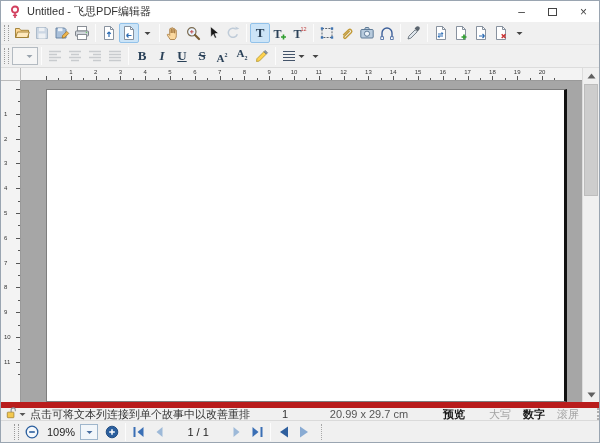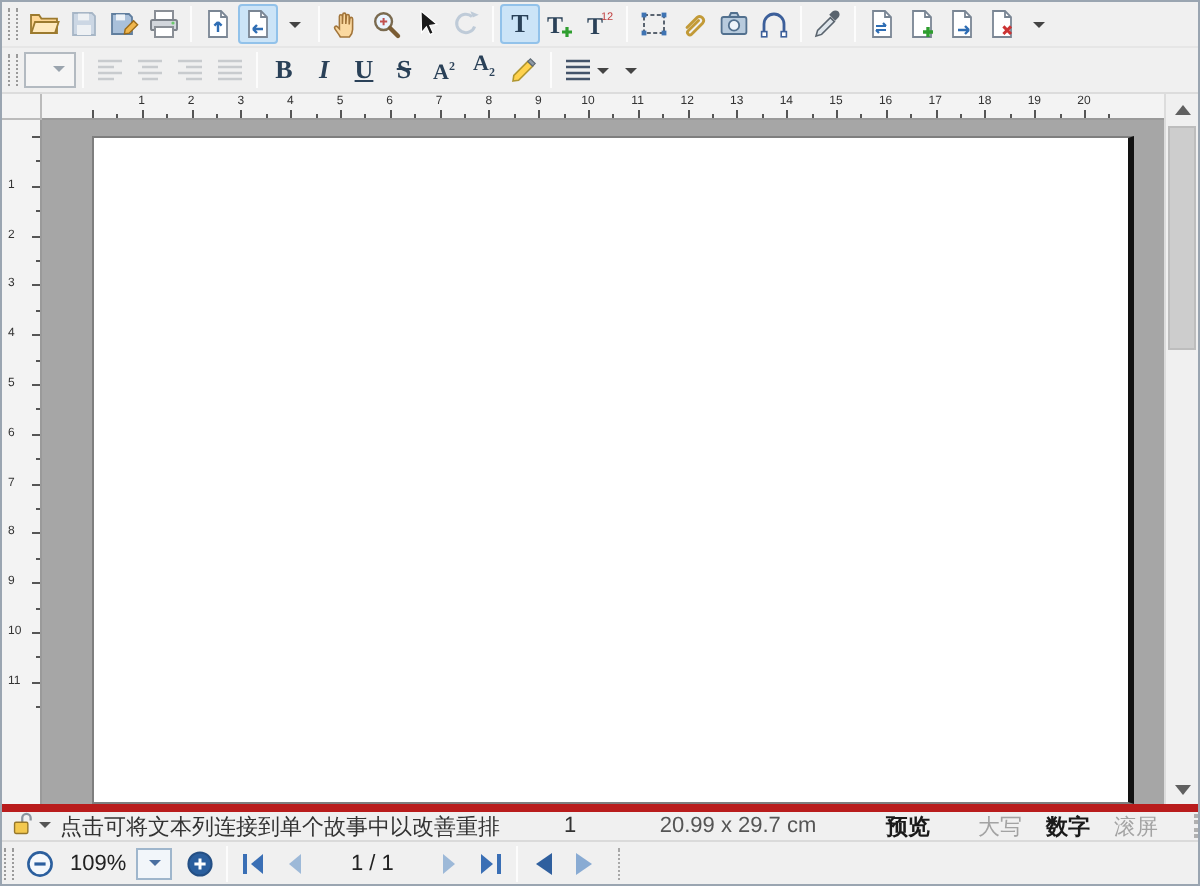--- a/index.html
+++ b/index.html
@@ -46,44 +46,59 @@
   .htick { position:absolute; bottom:0; width:1px; background:#555; }
   .vtick { position:absolute; right:0; height:1px; background:#555; }
   .hnum { position:absolute; top:1px; font-size:6px; color:#333; transform:translateX(-50%); }
   .vnum { position:absolute; left:3px; font-size:6px; color:#333; transform:translateY(-50%); }
   .page { position:absolute; left:45px; top:21px; width:521px; bottom:0; background:#fff; border:1px solid #7e7e7e; border-right:3px solid #121212; }
   .vscroll { position:absolute; right:0; top:0; width:17px; bottom:0; background:#f0f0f0; border-left:1px solid #dcdcdc; }
   .sarrow { position:absolute; left:0; width:17px; height:15px; display:flex; align-items:center; justify-content:center; }
   .sthumb { position:absolute; left:1px; right:1px; top:16px; height:112px; background:#cdcdcd; border:1px solid #bdbdbd; }
 
   
-  .statusbar { height:18px; background:#f0f0f0; border-top:4px solid #b91c1c; display:flex; align-items:center; padding-left:4px; flex:none; font-size:11px; }
+  .statusbar { height:18px; background:#f0f0f0; border-top:6px solid #b91c1c; display:flex; align-items:center; padding-left:4px; flex:none; font-size:11px; }
   .lockbtn { display:flex; align-items:center; margin-right:4px; }
   .hint { color:#333; flex:1; white-space:nowrap; overflow:hidden; }
   .scell { text-align:center; color:#333; flex:none; }
   .scell.pageno { width:56px; }
   .scell.psize { width:112px; color:#555; }
   .scell.on { color:#1a1a1a; font-weight:bold; }
   .scell.off { color:#a3a3a3; }
   .scell.ind { width:34px; }
   .scell.pv { width:58px; }
   .rgrip { width:12px; height:12px; margin-left:2px; border-right:2px dotted #b0b0b0; }
 
   
-  .bottombar { height:22px; background:#f0f0f0; border-top:1px solid #dadada; display:flex; align-items:center; padding-left:0; flex:none; }
+  .bottombar { height:22px; background:#f0f0f0; border-top:1px solid #dadada; display:flex; align-items:center; padding-left:12px; flex:none; }
   .zoomlabel { font-size:11px; color:#222; margin:0 5px; }
   .pctcombo { width:18px; height:16px; background:#f2f6fa; border:1px solid #9fb6cc; display:flex; align-items:center; justify-content:center; margin-right:4px; }
   .pageind { font-size:11px; color:#222; width:58px; text-align:center; }
   .bbend { width:6px; height:16px; border-right:1px dotted #a8a8a8; margin-left:2px; }
 </style>
 </head>
 <body>
 
 <div class="app">
 
+  <div class="titlebar">
+    <span class="appicon"><svg viewBox="0 0 16 16" width="16" height="16">
+          <circle cx="8" cy="5.6" r="3.1" fill="none" stroke="#d23f5e" stroke-width="1.8"></circle>
+          <path d="M8 8.7V14" stroke="#d23f5e" stroke-width="1.6"></path>
+          <path d="M5.9 11.4h4.2" stroke="#d23f5e" stroke-width="1.4"></path>
+        </svg></span>
+    <span class="title">Untitled - 飞思PDF编辑器</span>
+    <div class="wincontrols">
+        <div class="winbtn">–</div>
+        <div class="winbtn">
+          <span class="maxbox"></span>
+        </div>
+        <div class="winbtn">×</div>
+      </div>
+  </div>
 
 
   <div class="toolbar tb1">
       <span class="grip"></span>
       <span class="tbtn">
         <span class="icn">
           <svg viewBox="0 0 16 16" width="16" height="16">
             <path d="M1.5 12.5V3.5h4l1.2 1.8h7.8v7.2z" fill="#ffd794" stroke="#9c7a2e" stroke-width="0.9"></path>
             <path d="M3.5 7h11.8l-1.8 5.5H1.7z" fill="#ffe9bd" stroke="#9c7a2e" stroke-width="0.9"></path>
           </svg>

